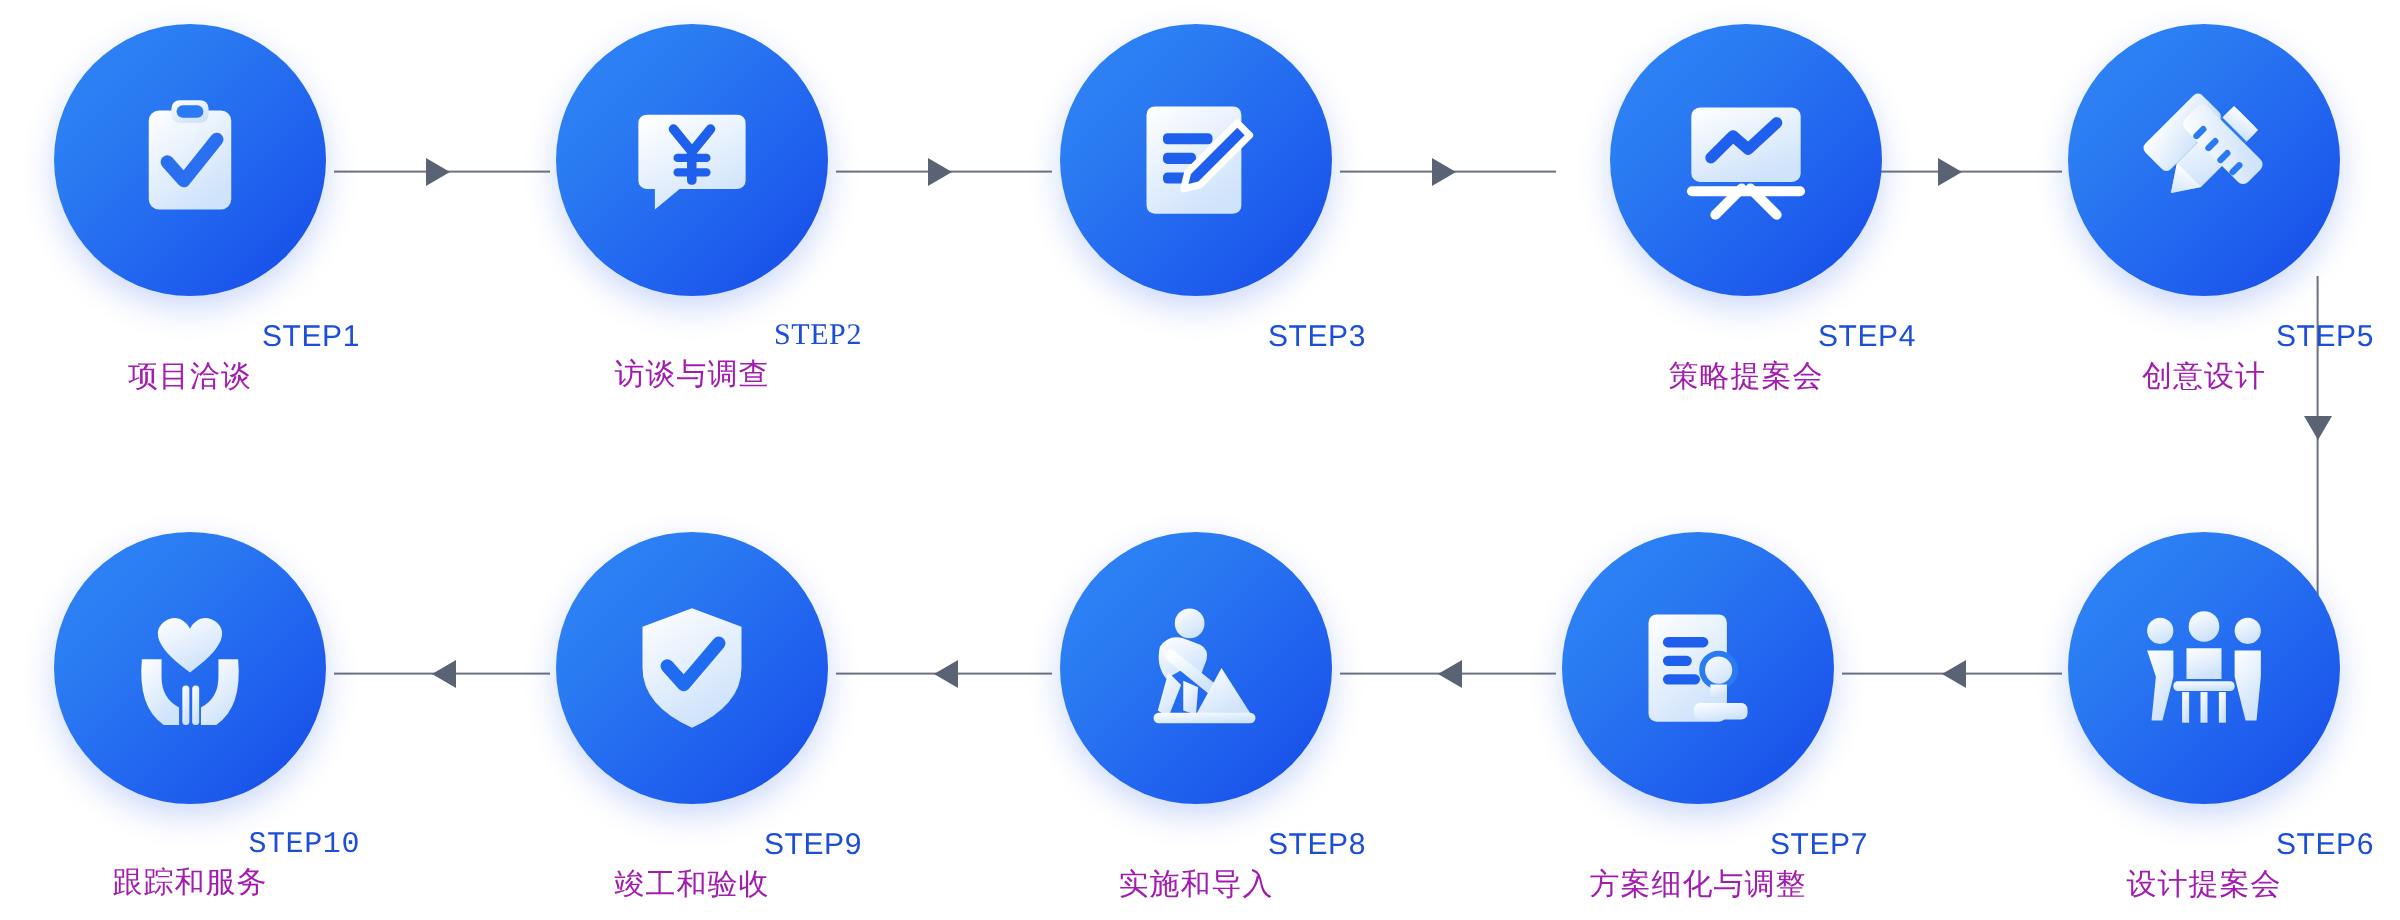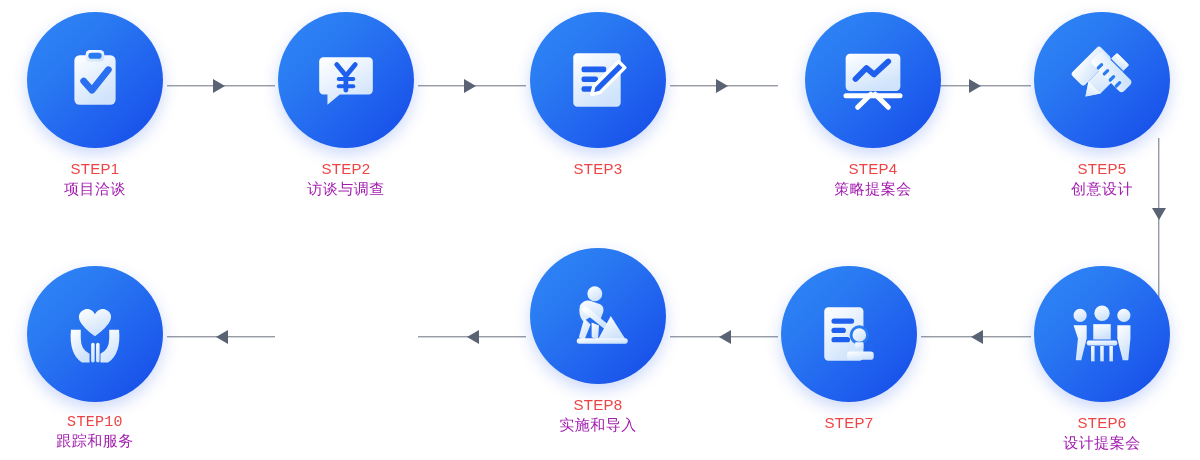--- a/index.html
+++ b/index.html
@@ -41,23 +41,24 @@
 
   .node-circle svg { display: block; }
 
   .node-labels {
     margin-top: 11px;
     line-height: 1.32;
   }
 
   .step-id {
     font-size: 15px;
-    color: #ef4444;
+    color: #1d4ed8;
     letter-spacing: 0.3px;
     white-space: nowrap;
+    text-align: right;
   }
 
   .step-name {
     font-size: 15px;
     color: #a21caf;
     letter-spacing: 0.5px;
     white-space: nowrap;
   }
 
   
@@ -178,21 +179,21 @@
         <rect x="25.5" y="5.5" width="13" height="6" rx="3" fill="#2a7bf2"></rect>
         <path d="M21 33 L29 42 L45 22" fill="none" stroke="#2a6ff0" stroke-width="6.5" stroke-linecap="round" stroke-linejoin="round"></path>
       </svg>
     </div>
     <div class="node-labels">
       <div class="step-id">STEP1</div>
       <div class="step-name">项目洽谈</div>
     </div>
   </div>
 
-  <div class="node" style="left:261px; top:12px;">
+  <div class="node" style="left:261px; top:12px;font-family:Liberation Serif, serif;">
     <div class="node-circle">
       <svg width="66" height="66" viewBox="0 0 64 64">
         <defs>
           <linearGradient id="g2" x1="0.1" y1="0" x2="0.7" y2="1">
             <stop offset="0%" stop-color="#ffffff"></stop>
             <stop offset="100%" stop-color="#cfe3fb"></stop>
           </linearGradient>
         </defs>
         <path d="M10 10 h44 a4 4 0 0 1 4 4 v28 a4 4 0 0 1 -4 4 h-28 l-12 10 v-10 h-4 a4 4 0 0 1 -4 -4 v-28 a4 4 0 0 1 4 -4 z" fill="url(#g2)"></path>
         <path d="M23 17 L32 28 L41 17" fill="none" stroke="#1f5fee" stroke-width="4.6" stroke-linecap="round"></path>
@@ -330,24 +331,25 @@
         <rect x="15" y="26" width="14" height="5" rx="2.5" fill="#1f5fee"></rect>
         <rect x="15" y="35" width="18" height="5" rx="2.5" fill="#1f5fee"></rect>
 
         <circle cx="42" cy="33" r="8" fill="url(#g7)" stroke="#2a7bf2" stroke-width="2.8"></circle>
         <path d="M38 40 h8 v6 h-8 z" fill="url(#g7)"></path>
         <rect x="30" y="49" width="26" height="8" rx="3" fill="url(#g7)"></rect>
       </svg>
     </div>
     <div class="node-labels">
       <div class="step-id">STEP7</div>
-    </div>
-  </div>
-
-  <div class="node" style="left:513px; top:248px;">
+      <div class="step-name">方案细化与调整</div>
+    </div>
+  </div>
+
+  <div class="node" style="left:513px; top:266px;">
     <div class="node-circle">
       <svg width="68" height="68" viewBox="0 0 64 64">
         <defs>
           <linearGradient id="g8" x1="0" y1="0" x2="0.6" y2="1">
             <stop offset="0%" stop-color="#ffffff"></stop>
             <stop offset="100%" stop-color="#cfe3fb"></stop>
           </linearGradient>
         </defs>
 
         <circle cx="29" cy="11" r="7" fill="url(#g8)"></circle>
@@ -362,20 +364,38 @@
         <path d="M32 54 L44 32 L58 54 Z" fill="url(#g8)"></path>
         <rect x="12" y="53" width="48" height="5" rx="2.5" fill="url(#g8)"></rect>
       </svg>
     </div>
     <div class="node-labels">
       <div class="step-id">STEP8</div>
       <div class="step-name">实施和导入</div>
     </div>
   </div>
 
+  <div class="node" style="left:261px; top:266px;">
+    <div class="node-circle">
+      <svg width="66" height="66" viewBox="0 0 64 64">
+        <defs>
+          <linearGradient id="g9" x1="0" y1="0" x2="0.5" y2="1">
+            <stop offset="0%" stop-color="#ffffff"></stop>
+            <stop offset="100%" stop-color="#cfe3fb"></stop>
+          </linearGradient>
+        </defs>
+        <path d="M32 3 L56 12 v20 q0 18 -24 29 Q8 50 8 32 V12 Z" fill="url(#g9)"></path>
+        <path d="M20 31 L28 40 L45 20" fill="none" stroke="#1f6cf0" stroke-width="6.5" stroke-linecap="round" stroke-linejoin="round"></path>
+      </svg>
+    </div>
+    <div class="node-labels">
+      <div class="step-id">STEP9</div>
+      <div class="step-name">竣工和验收</div>
+    </div>
+  </div>
 
   <div class="node" style="left:10px; top:266px;font-family:Liberation Mono, monospace;">
     <div class="node-circle">
       <svg width="70" height="70" viewBox="0 0 64 64">
         <defs>
           <linearGradient id="g10" x1="0" y1="0" x2="0.5" y2="1">
             <stop offset="0%" stop-color="#ffffff"></stop>
             <stop offset="100%" stop-color="#cfe3fb"></stop>
           </linearGradient>
         </defs>

